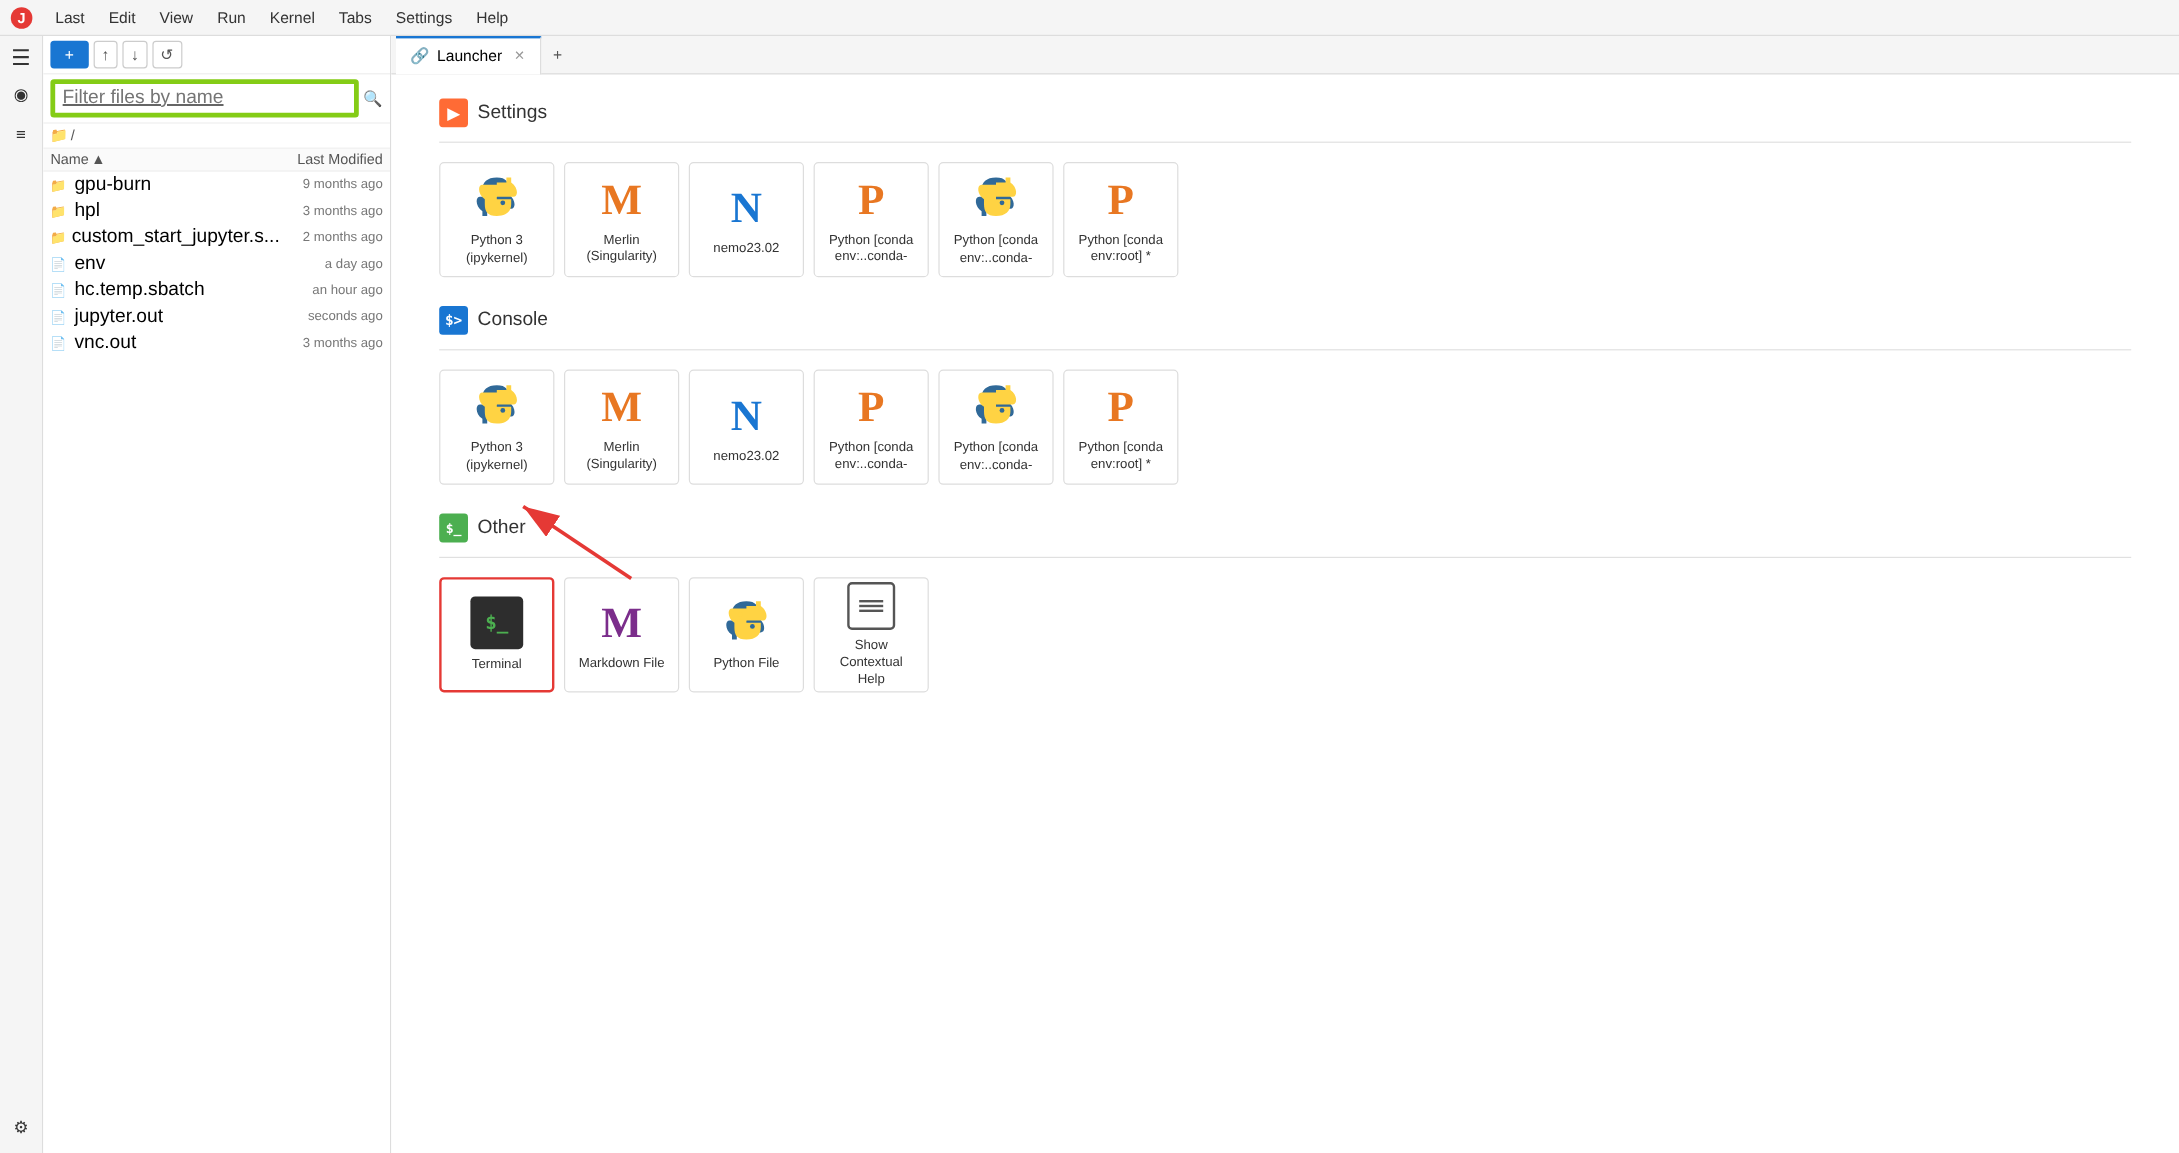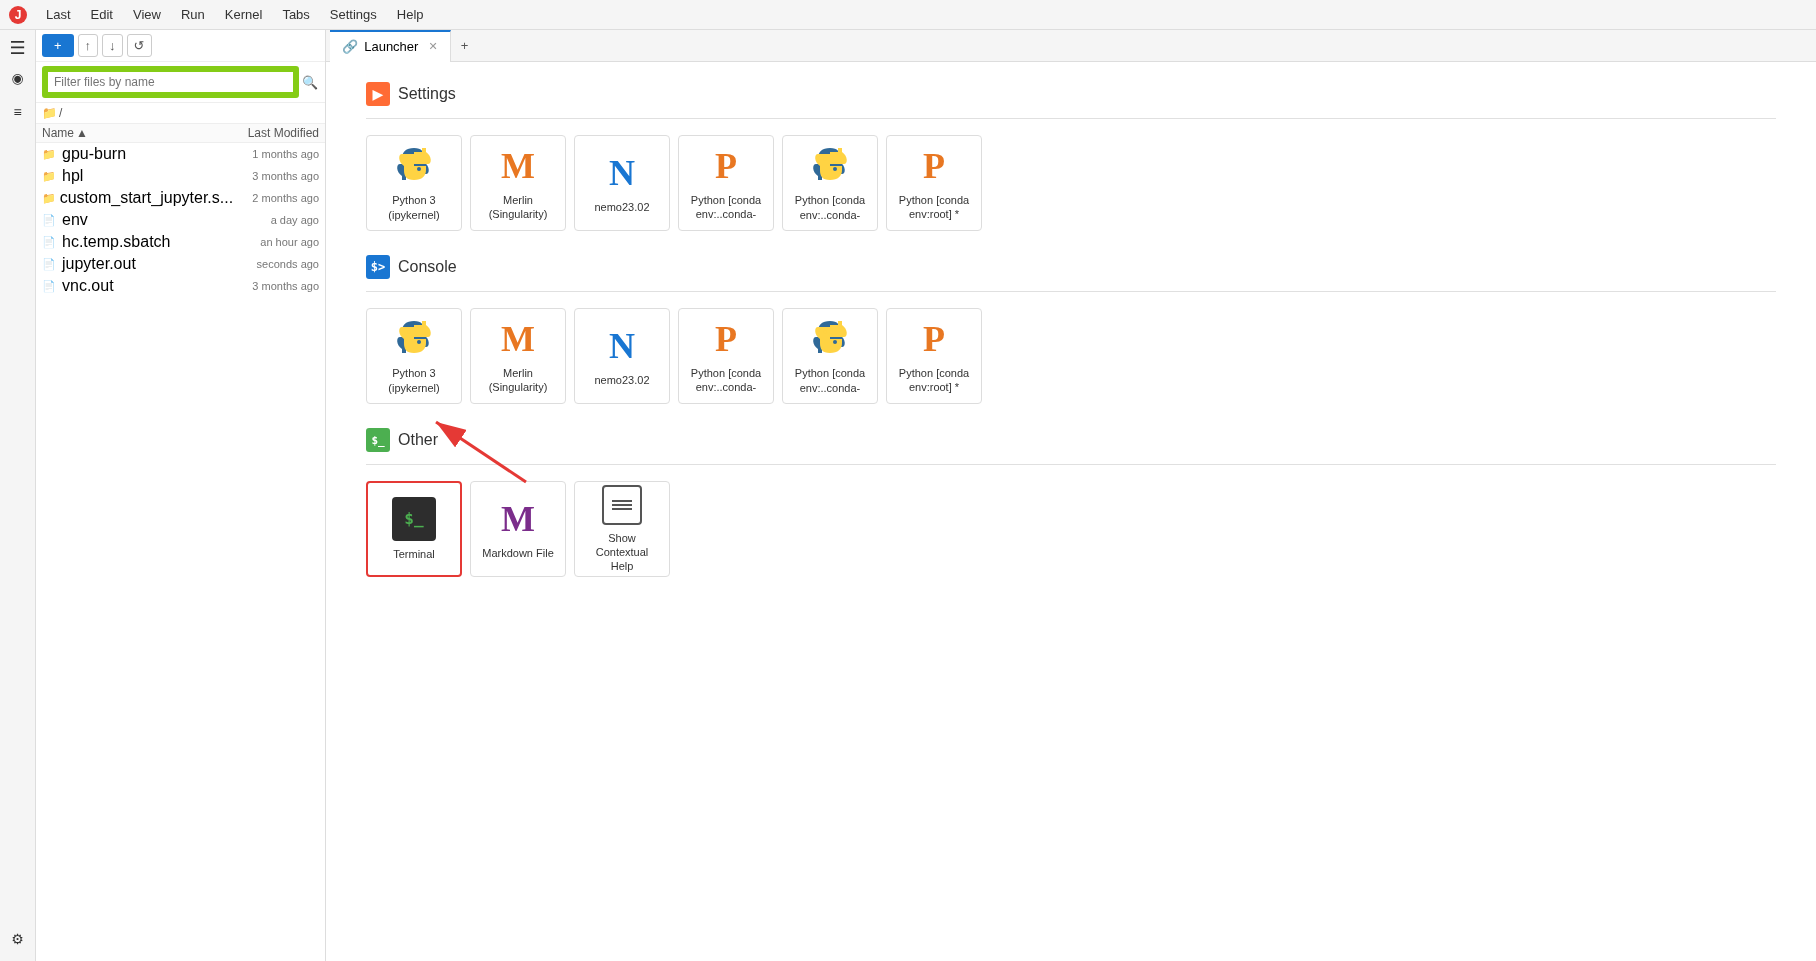--- a/index.html
+++ b/index.html
@@ -12,21 +12,21 @@
     
     .main-layout { display: flex; flex: 1; overflow: hidden; }
 
     
     .file-panel { width: 290px; background: #fff; border-right: 1px solid #ddd; display: flex; flex-direction: column; overflow: hidden; }
     .file-panel-toolbar { display: flex; align-items: center; padding: 4px 6px; gap: 4px; border-bottom: 1px solid #eee; }
     .toolbar-btn-new { background: #1976d2; color: white; border: none; border-radius: 3px; padding: 4px 12px; cursor: pointer; font-size: 13px; display: flex; align-items: center; gap: 4px; }
     .toolbar-btn-icon { background: none; border: 1px solid #ccc; border-radius: 3px; padding: 3px 6px; cursor: pointer; color: #555; font-size: 13px; }
 
     .search-box { display: flex; align-items: center; padding: 4px 6px; border-bottom: 1px solid #eee; }
-    .search-input { flex: 1; border: 6px solid #84cc16; border-radius: 3px; padding: 3px 6px; font-size: 12px; outline: none; }
+    .search-input { flex: 1; border: 4px solid #84cc16; border-radius: 3px; padding: 3px 6px; font-size: 16px; outline: none; text-decoration: underline; }
     .search-icon { color: #777; margin-left: 4px; cursor: pointer; }
 
     .breadcrumb { padding: 3px 6px; font-size: 12px; color: #555; border-bottom: 1px solid #eee; display: flex; align-items: center; gap: 2px; }
 
     .file-list-header { display: flex; padding: 2px 6px; font-size: 12px; color: #555; border-bottom: 1px solid #eee; background: #fafafa; }
     .file-col-name { flex: 1; display: flex; align-items: center; gap: 2px; cursor: pointer; }
     .file-col-date { width: 120px; text-align: right; }
 
     .file-list { flex: 1; overflow-y: auto; }
     .file-item { display: flex; align-items: center; padding: 2px 6px; cursor: pointer; }
@@ -135,21 +135,21 @@
       <div class="file-col-date">
         <span>Last Modified</span>
       </div>
     </div>
 
     <div class="file-list">
 
     <div class="file-item">
     <span class="file-icon">📁</span>
     <span class="file-name">gpu-burn</span>
-    <span class="file-date">1 months ago</span>
+    <span class="file-date">9 months ago</span>
   </div>
         <div class="file-item">
     <span class="file-icon">📁</span>
     <span class="file-name">hpl</span>
     <span class="file-date">3 months ago</span>
   </div>
         <div class="file-item">
     <span class="file-icon">📁</span>
     <span class="file-name">custom_start_jupyter.s...</span>
     <span class="file-date">2 months ago</span>
@@ -287,20 +287,29 @@
         <span style="color:#4caf50;font-size:16px;font-family:monospace;font-weight:bold;">$_</span>
       </div>
               </div>
       <div class="card-label">Terminal</div>
     </div>
             <div class="launcher-card">
       <div><span style="font-size:36px;font-weight:bold;color:#7b2d8b;font-family:Georgia,serif;">M</span></div>
       <div class="card-label">Markdown File</div>
     </div>
             <div class="launcher-card">
+      <div><svg class="python-svg" viewBox="0 0 40 40" width="40" height="40">
+        <path d="M20 4 C12 4 8 8 8 14 L8 18 L20 18 L20 20 L6 20 C2 20 2 28 8 32 L8 36 L12 36 L12 32 L20 32 L20 30 L32 30 C36 30 36 22 30 18 L30 14 C30 8 28 4 20 4Z" fill="#306998"></path>
+        <path d="M20 36 C28 36 32 32 32 26 L32 22 L20 22 L20 20 L34 20 C38 20 38 12 32 8 L32 4 L28 4 L28 8 L20 8 L20 10 L8 10 C4 10 4 18 10 22 L10 26 C10 32 12 36 20 36Z" fill="#ffd343"></path>
+        <circle cx="15" cy="15" r="2" fill="#ffd343"></circle>
+        <circle cx="25" cy="25" r="2" fill="#306998"></circle>
+      </svg></div>
+      <div class="card-label">Python File</div>
+    </div>
+            <div class="launcher-card">
       <div>
                 <div style="width:40px;height:40px;border:2px solid #555;border-radius:4px;display:flex;align-items:center;justify-content:center;">
         <div style="display:flex;flex-direction:column;gap:2px;">
           <div style="width:20px;height:2px;background:#555;"></div>
           <div style="width:20px;height:2px;background:#555;"></div>
           <div style="width:20px;height:2px;background:#555;"></div>
         </div>
       </div>
               </div>
       <div class="card-label">Show Contextual<br>Help</div>

